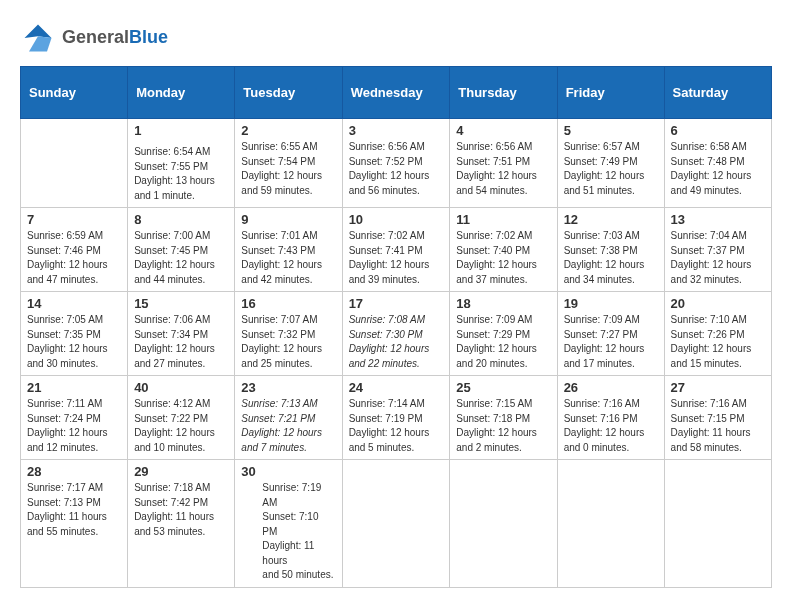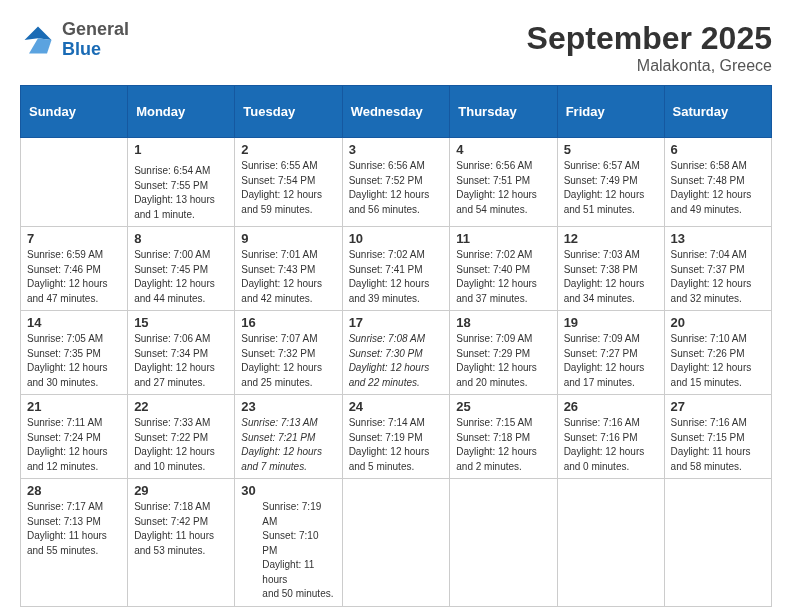--- a/index.html
+++ b/index.html
@@ -16,21 +16,21 @@
       align-items: flex-start;
       margin-bottom: 10px;
     }
     .logo {
       display: flex;
       align-items: center;
       gap: 6px;
     }
     .logo-text {
       display: flex;
-      flex-direction: column;
+      flex-direction: row;
       font-size: 18px;
       font-weight: bold;
       line-height: 1.1;
       color: #333;
     }
     .logo-text span:first-child { color: #555; }
     .logo-text span:last-child { color: #1a6bb5; }
     .logo-icon {
       width: 36px;
       height: 36px;
@@ -91,24 +91,20 @@
   <div class="logo">
     <svg class="logo-icon" viewBox="0 0 40 40">
       <polygon points="20,5 35,20 20,18 5,20" fill="#1a6bb5"></polygon>
       <polygon points="20,18 35,20 30,35 10,35" fill="#5ba3e0"></polygon>
     </svg>
     <div class="logo-text">
       <span>General</span>
       <span>Blue</span>
     </div>
   </div>
-  <div class="title-block">
-    <div class="month-title">September 2025</div>
-    <div class="location">Malakonta, Greece</div>
-  </div>
 </div>
 
 <table class="calendar">
   <thead>
     <tr>
     <th>Sunday</th>
         <th>Monday</th>
         <th>Tuesday</th>
         <th>Wednesday</th>
         <th>Thursday</th>
@@ -266,22 +262,22 @@
       </tr>
       <tr>
         <td>
           <span class="day-num">21</span>
           <div class="cell-info" style="white-space: pre-line;">Sunrise: 7:11 AM
 Sunset: 7:24 PM
 Daylight: 12 hours
 and 12 minutes.</div>
         </td>
         <td>
-          <span class="day-num">22</span>
-          <div class="cell-info" style="white-space: pre-line;">Sunrise: 7:33 AM
+          <span class="day-num">40</span>
+          <div class="cell-info" style="white-space: pre-line;">Sunrise: 4:12 AM
 Sunset: 7:22 PM
 Daylight: 12 hours
 and 10 minutes.</div>
         </td>
         <td>
           <span class="day-num">23</span>
           <div class="cell-info" style="white-space: pre-line; font-style: italic;">Sunrise: 7:13 AM
 Sunset: 7:21 PM
 Daylight: 12 hours
 and 7 minutes.</div>

